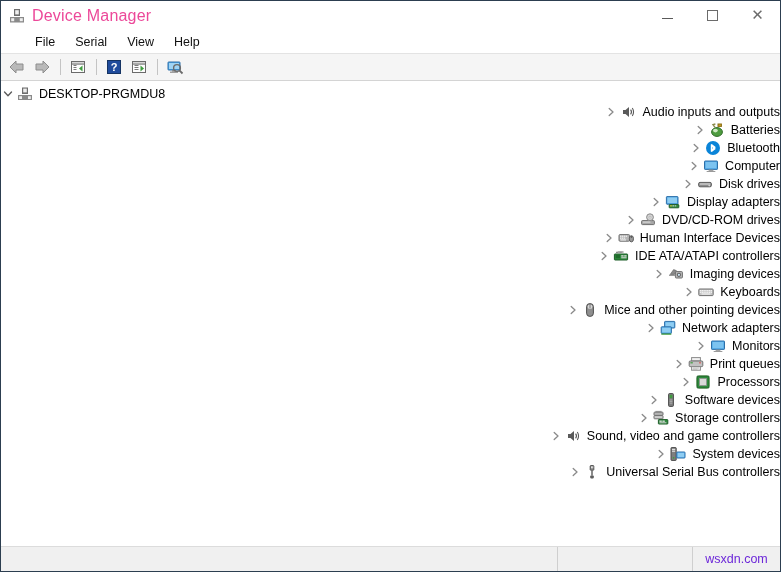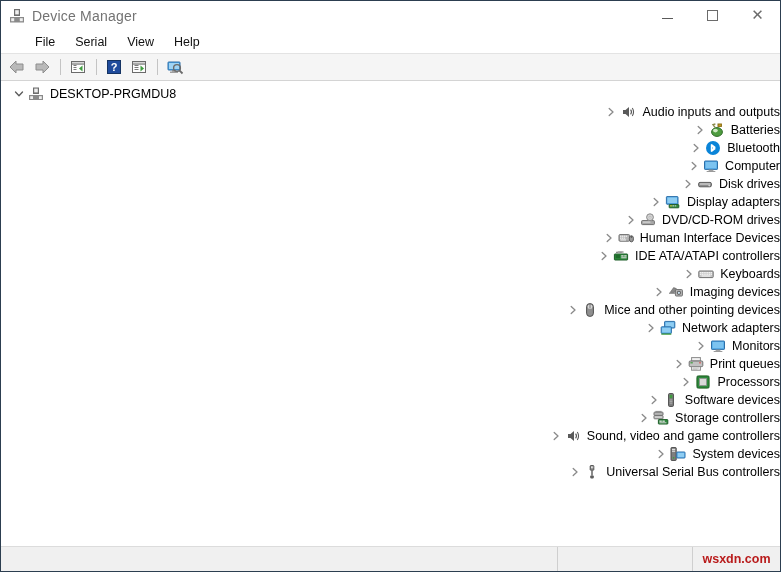--- a/index.html
+++ b/index.html
@@ -35,22 +35,22 @@
   }
   .title-icon {
     width: 16px;
     height: 16px;
     margin-left: 8px;
     margin-right: 7px;
     position: relative;
     flex: none;
   }
   .title-text {
-    font-size: 14px;
-    color: #737373;
+    font-size: 16px;
+    color: #ec4899;
     letter-spacing: 0.2px;
     flex: none;
   }
   .winbuttons {
     position: absolute;
     right: 0;
     top: 0;
     height: 29px;
     display: flex;
   }
@@ -134,21 +134,21 @@
     padding-top: 4px;
   }
   .tree-row {
     height: 18px;
     display: flex;
     align-items: center;
     font-size: 12.5px;
     color: #000000;
     white-space: nowrap;
   }
-  .tree-row.root { padding-left: 11px; }
+  .tree-row.root { padding-left: 0; }
   .tree-row.child { padding-left: 27px; justify-content: flex-end; }
   .chev {
     width: 14px;
     height: 14px;
     flex: none;
     display: flex;
     align-items: center;
     justify-content: center;
     color: #7a7a7a;
   }
@@ -180,22 +180,21 @@
     font-size: 11px;
     color: #333;
   }
   .status-pane.p1 { width: 557px; box-sizing: border-box; }
   .status-pane.p2 { width: 135px; box-sizing: border-box; }
   .status-pane.p3 {
     flex: 1;
     border-right: none;
     justify-content: center;
     font-size: 12.5px;
-    color: #b91c1c;
-    font-weight: bold;
+    color: #6d28d9;
   }
 
   
   svg { display: block; }
 </style>
 </head>
 <body>
 
 <div class="window">
 
@@ -463,20 +462,38 @@
           <rect x="1.4" y="6" width="13.2" height="6" rx="0.6" fill="#2e8b3d" stroke="#1d5c28"></rect>
           <rect x="2.6" y="7" width="4.4" height="3.2" fill="#1f6b2b"></rect>
           <rect x="8.2" y="7.2" width="2.4" height="1.4" fill="#d8d8d8"></rect>
           <rect x="11.2" y="7.2" width="2.4" height="1.4" fill="#d8d8d8"></rect>
           <rect x="8.2" y="9.2" width="5.4" height="1.1" fill="#cfcfcf"></rect>
           <path d="M3 4.4 h2.4 M6.4 4.4 h2.4" stroke="#8a8a8a" stroke-width="1.1"></path>
           <rect x="4.6" y="3.2" width="6" height="1.6" rx="0.4" fill="#9a9a9a"></rect>
         </svg>
       </span>
       <span class="node-label">IDE ATA/ATAPI controllers</span>
+    </div>
+
+    <div class="tree-row child">
+      <span class="chev">
+        <svg width="10" height="10" viewBox="0 0 10 10">
+            <path d="M3.2 1.5 L7 5 L3.2 8.5" fill="none" stroke="#8a8a8a" stroke-width="1.3" stroke-linecap="round" stroke-linejoin="round"></path>
+          </svg>
+      </span>
+      <span class="node-icon">
+        <svg width="16" height="16" viewBox="0 0 16 16">
+          <rect x="7.4" y="5.6" width="7" height="6.4" rx="0.8" fill="#b8b8b8" stroke="#6f6f6f"></rect>
+          <circle cx="10.9" cy="8.8" r="2.1" fill="#5f5f5f"></circle>
+          <circle cx="10.9" cy="8.8" r="1.1" fill="#cfe6f5"></circle>
+          <rect x="1" y="8.4" width="6.2" height="1.5" rx="0.5" fill="#9a9a9a"></rect>
+          <path d="M2.2 8.4 L5.6 3.6 L8.4 4.6 L6.4 8.4 Z" fill="#8a8a8a" stroke="#5f5f5f" stroke-width="0.6"></path>
+        </svg>
+      </span>
+      <span class="node-label">Imaging devices</span>
     </div>
 
     <div class="tree-row child">
       <span class="chev">
         <svg width="10" height="10" viewBox="0 0 10 10">
             <path d="M3.2 1.5 L7 5 L3.2 8.5" fill="none" stroke="#8a8a8a" stroke-width="1.3" stroke-linecap="round" stroke-linejoin="round"></path>
           </svg>
       </span>
       <span class="node-icon">
         <svg width="16" height="16" viewBox="0 0 16 16">
@@ -504,38 +521,20 @@
     </div>
 
     <div class="tree-row child">
       <span class="chev">
         <svg width="10" height="10" viewBox="0 0 10 10">
             <path d="M3.2 1.5 L7 5 L3.2 8.5" fill="none" stroke="#8a8a8a" stroke-width="1.3" stroke-linecap="round" stroke-linejoin="round"></path>
           </svg>
       </span>
       <span class="node-icon">
         <svg width="16" height="16" viewBox="0 0 16 16">
-          <rect x="7.4" y="5.6" width="7" height="6.4" rx="0.8" fill="#b8b8b8" stroke="#6f6f6f"></rect>
-          <circle cx="10.9" cy="8.8" r="2.1" fill="#5f5f5f"></circle>
-          <circle cx="10.9" cy="8.8" r="1.1" fill="#cfe6f5"></circle>
-          <rect x="1" y="8.4" width="6.2" height="1.5" rx="0.5" fill="#9a9a9a"></rect>
-          <path d="M2.2 8.4 L5.6 3.6 L8.4 4.6 L6.4 8.4 Z" fill="#8a8a8a" stroke="#5f5f5f" stroke-width="0.6"></path>
-        </svg>
-      </span>
-      <span class="node-label">Imaging devices</span>
-    </div>
-
-    <div class="tree-row child">
-      <span class="chev">
-        <svg width="10" height="10" viewBox="0 0 10 10">
-            <path d="M3.2 1.5 L7 5 L3.2 8.5" fill="none" stroke="#8a8a8a" stroke-width="1.3" stroke-linecap="round" stroke-linejoin="round"></path>
-          </svg>
-      </span>
-      <span class="node-icon">
-        <svg width="16" height="16" viewBox="0 0 16 16">
           <rect x="4.6" y="1.6" width="6.8" height="12.8" rx="3.2" fill="#8f8f8f" stroke="#4f4f4f"></rect>
           <rect x="5.6" y="2.6" width="4.8" height="4.4" rx="2.2" fill="#d6d6d6"></rect>
           <path d="M8 1.8 v4.6" stroke="#5f5f5f" stroke-width="0.8"></path>
         </svg>
       </span>
       <span class="node-label">Mice and other pointing devices</span>
     </div>
 
     <div class="tree-row child">
       <span class="chev">

